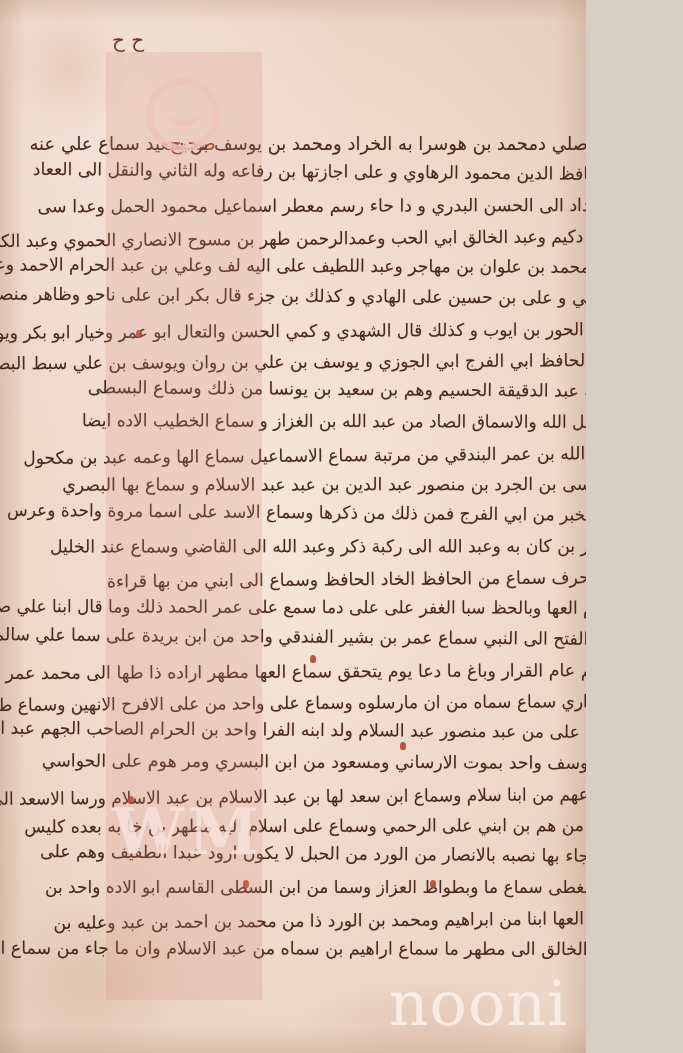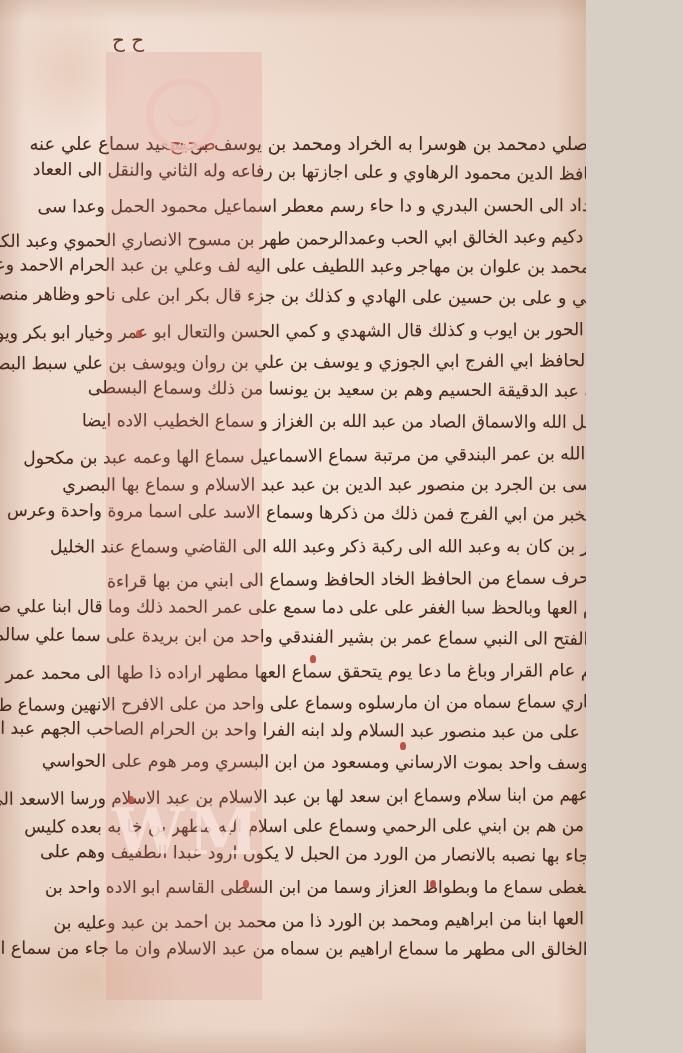--- a/index.html
+++ b/index.html
@@ -194,14 +194,15 @@
   <div class="inkdot" style="left:310px; top:655px;"></div>
   <div class="inkdot" style="left:128px; top:796px;"></div>
   <div class="inkdot" style="left:400px; top:742px;"></div>
   <div class="inkdot" style="left:243px; top:880px;"></div>
   <div class="inkdot" style="left:430px; top:880px;"></div>
   <div class="inkdot" style="left:136px; top:330px;"></div>
 
   <div id="wm-band"></div>
   <div id="wm-mark"></div>
   <div id="wm-vertical">WM</div>
+  <div id="wm-word">nooni</div>
 
 </div>
 
 </body></html>

